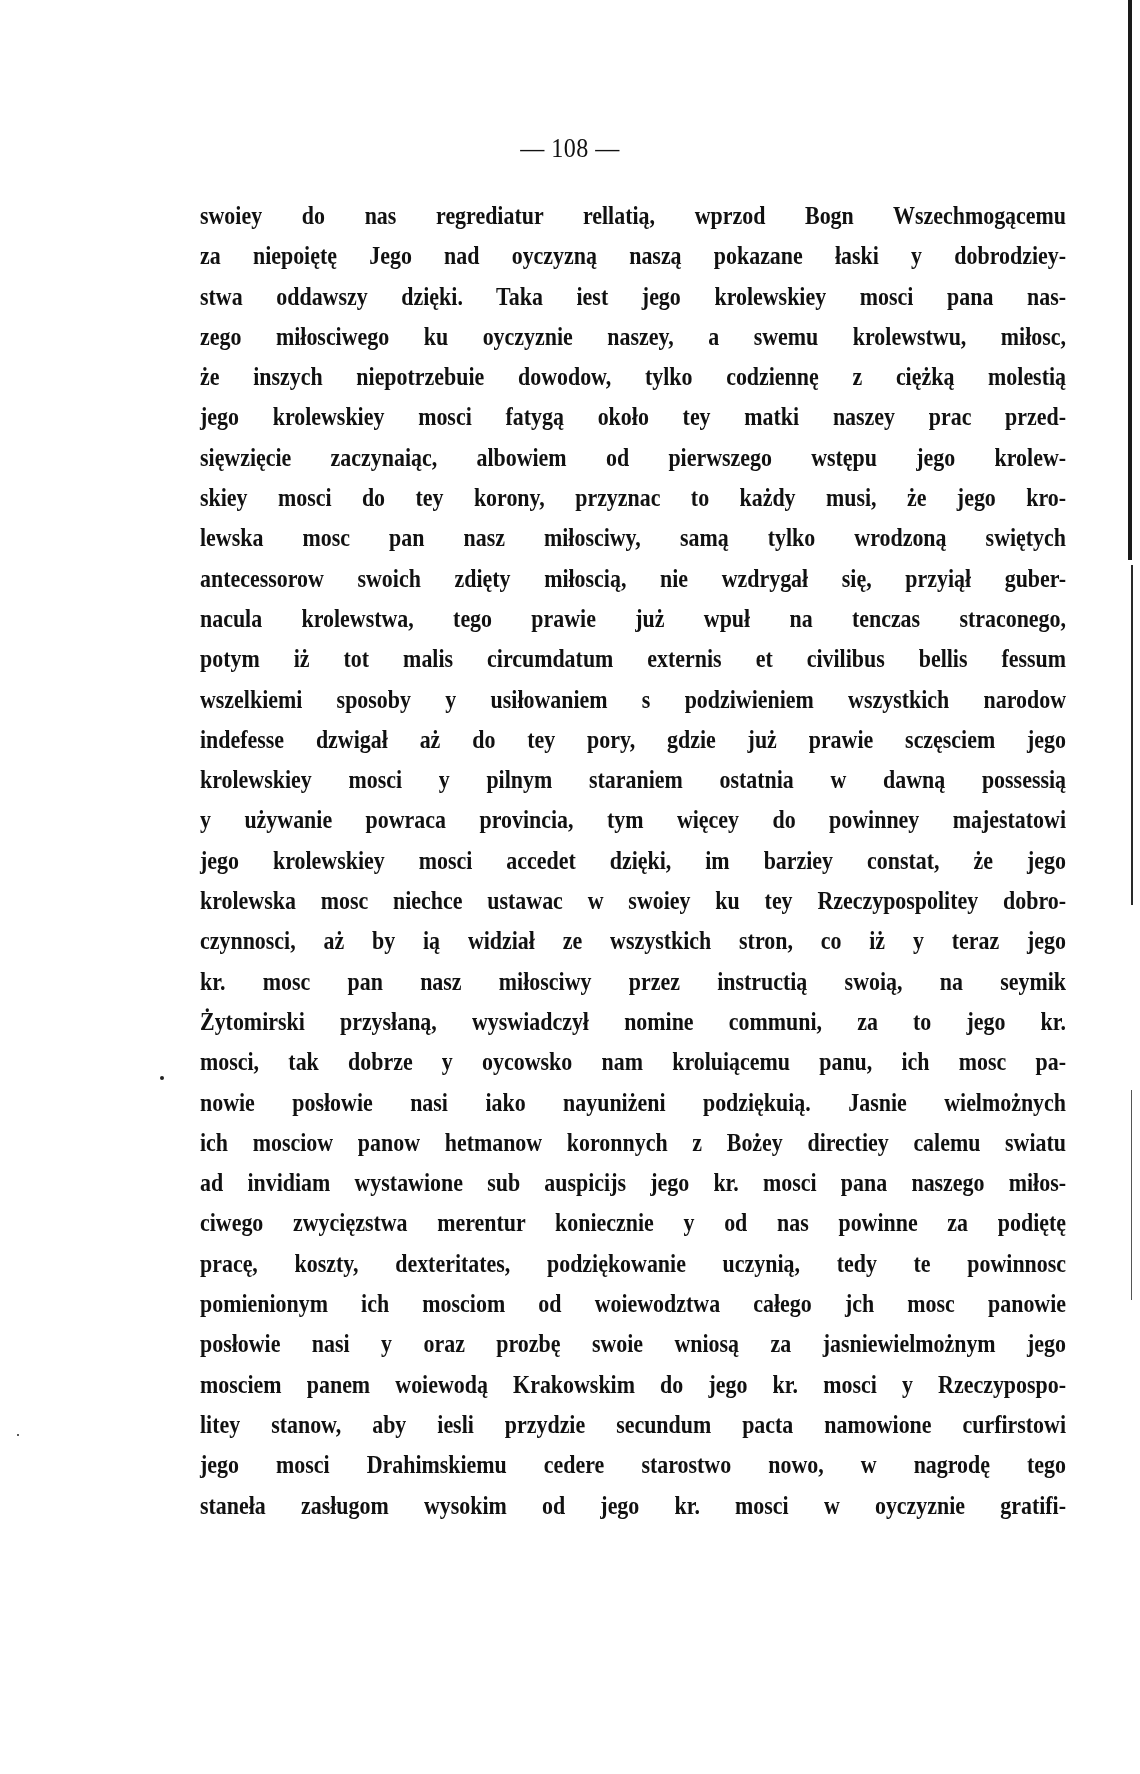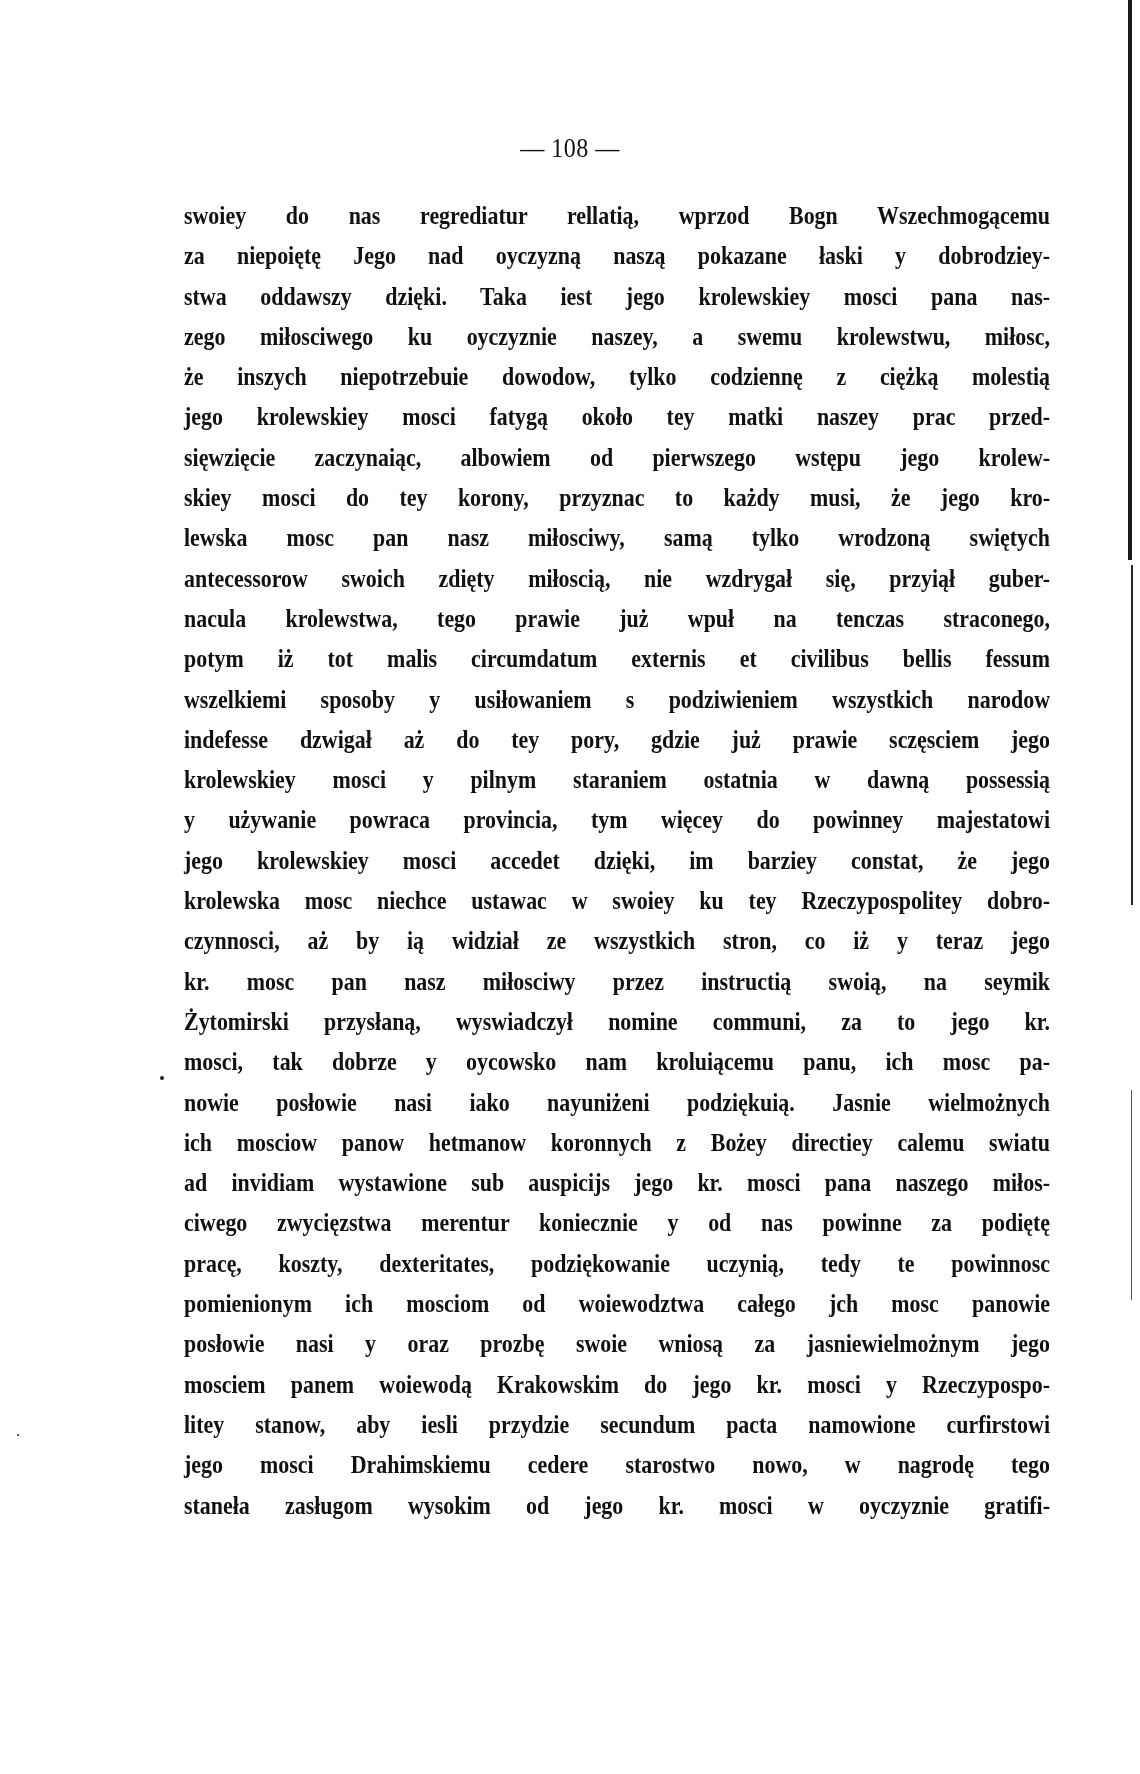--- a/index.html
+++ b/index.html
@@ -15,21 +15,21 @@
     position: absolute;
     top: 132px; left: 0; width: 1140px;
     text-align: center;
     font-size: 28px;
     letter-spacing: 0.5px;
     transform: scaleX(0.86);
   }
   .body-text {
     position: absolute;
     top: 196px;
-    left: 184px;
+    left: 200px;
     width: 866px;
   }
   .line {
     display: block;
     height: 40.3px;
     line-height: 40.3px;
     font-size: 25.5px;
     font-weight: bold;
     text-align: justify;
     text-align-last: justify;

